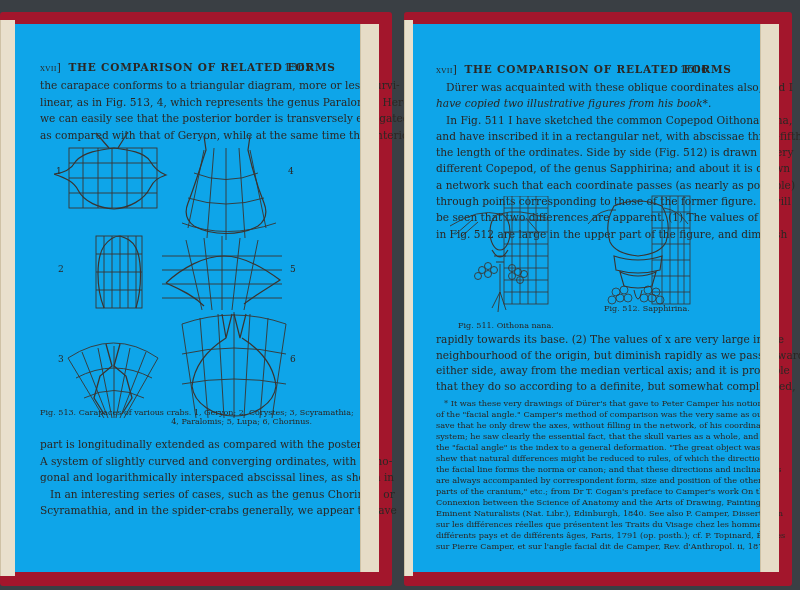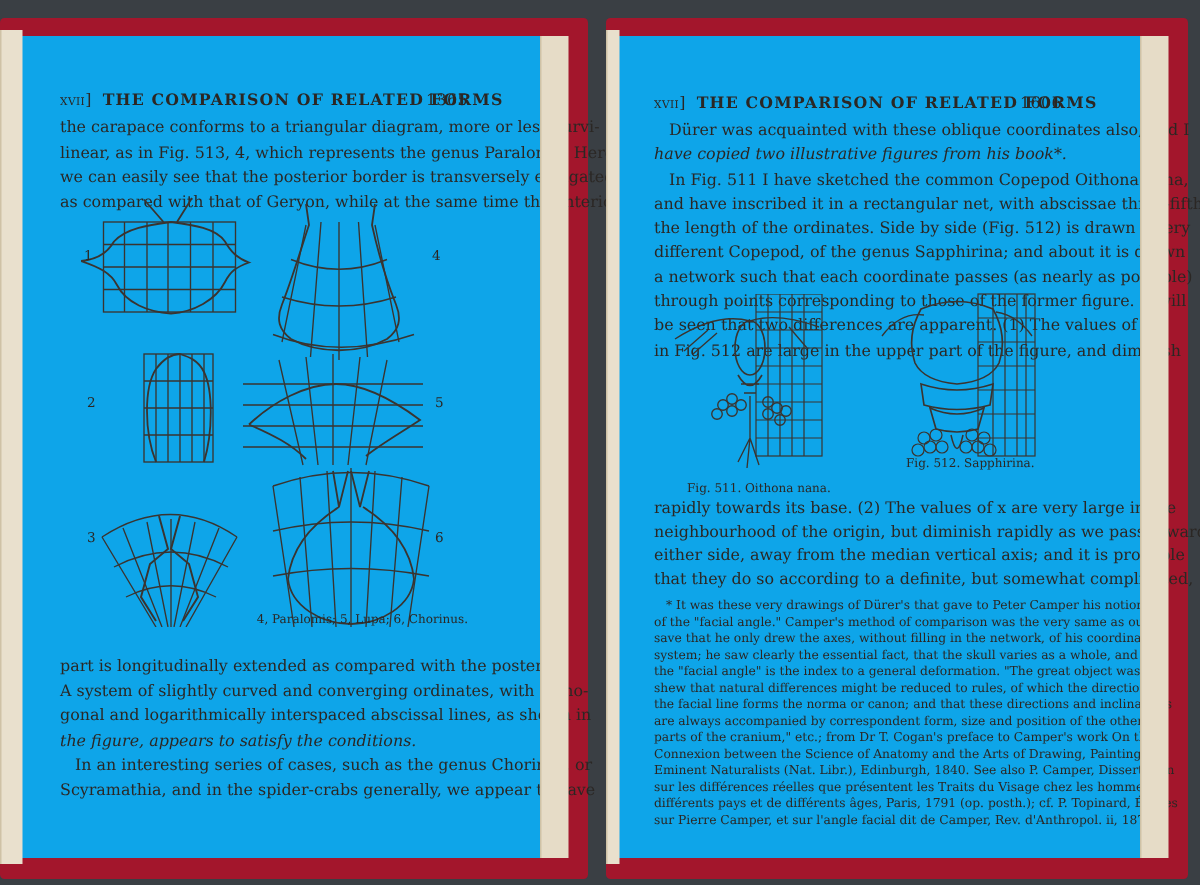--- a/index.html
+++ b/index.html
@@ -77,27 +77,27 @@
       <path d="M168 186 L172 210 L178 186 M180 186 L186 210 L192 186 M172 210 C150 224 140 240 138 258 C140 276 160 288 180 288 C200 288 220 276 222 258 C220 240 210 224 188 210" stroke-width="1.2"></path>
     </g>
   </svg>
   <span class="figlabel" style="left:42px;top:142px;">1</span>
   <span class="figlabel" style="left:274px;top:142px;">4</span>
   <span class="figlabel" style="left:44px;top:240px;">2</span>
   <span class="figlabel" style="left:276px;top:240px;">5</span>
   <span class="figlabel" style="left:44px;top:330px;">3</span>
   <span class="figlabel" style="left:276px;top:330px;">6</span>
   <div class="caption" style="left:26px;top:384px;width:272px;">
+    <div>Fig. 513.   Carapaces of various crabs.   1, Geryon;  2, Corystes;  3, Scyramathia;</div>
     <div>4, Paralomis;  5, Lupa;  6, Chorinus.</div>
   </div>
   <div class="para" style="left:26px;top:412px;width:272px;">
     <span class="line">part is longitudinally extended as compared with the posterior.</span>
     <span class="line">A system of slightly curved and converging ordinates, with ortho-</span>
     <span class="line">gonal and logarithmically interspaced abscissal lines, as shewn in</span>
-    <span class="line last">the figure, appears to satisfy the conditions.</span>
     <span class="line" style="padding-left:10px;box-sizing:border-box;">In an interesting series of cases, such as the genus Chorinus, or</span>
     <span class="line">Scyramathia, and in the spider-crabs generally, we appear to have</span>
   </div>
 </div>
 <div class="page-edge" style="left:360px;top:24px;width:18px;height:548px;"></div>
 <div class="page-edge" style="left:0;top:20px;width:14px;height:556px;background:#e9e0cd;"></div>
 
 <div class="cover" style="left:404px;top:12px;width:388px;height:574px;"></div>
 <div class="page" style="left:412px;top:24px;width:348px;height:548px;">
   <div class="runhead" style="left:24px;top:39px;width:272px;">

